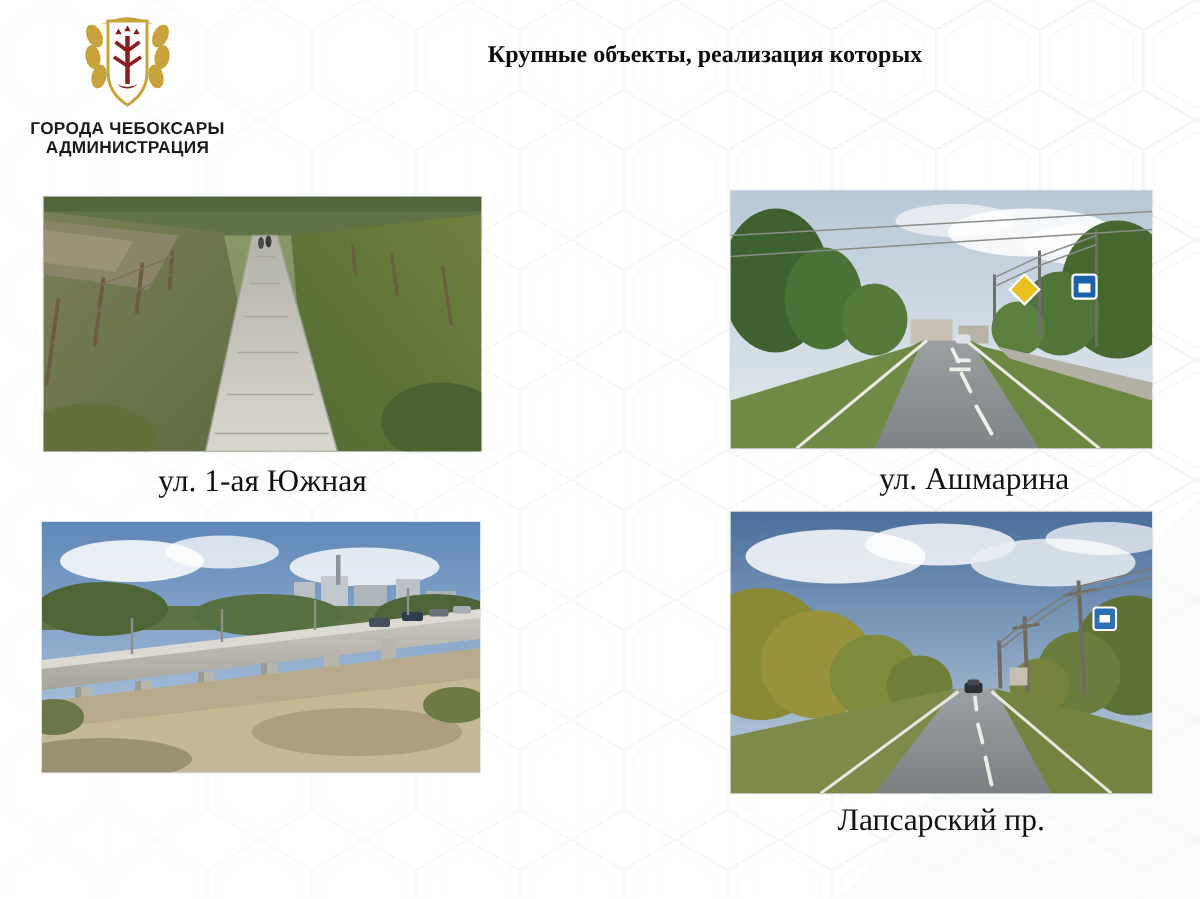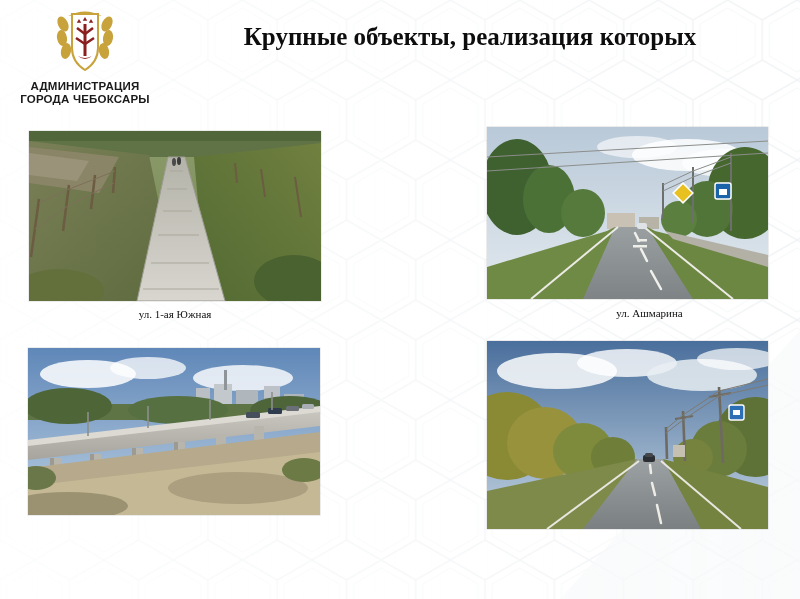--- a/index.html
+++ b/index.html
@@ -57,38 +57,38 @@
 
   
   .slide-title {
     position: absolute;
     left: 170px;
     top: 22px;
     width: 600px;
     text-align: center;
     font-family: "Liberation Serif", serif;
     font-weight: bold;
-    font-size: 25px;
+    font-size: 16px;
     line-height: 30px;
     color: #0d0d0d;
   }
 
   
   .photo {
     position: absolute;
     overflow: hidden;
     background: #cfd6d2;
     box-shadow: 0 0 0 0.5px rgba(0,0,0,0.15);
   }
   .photo svg { display: block; width: 100%; height: 100%; }
 
   .caption {
     position: absolute;
     font-family: "Liberation Serif", serif;
-    font-size: 11px;
+    font-size: 21px;
     color: #111111;
     text-align: center;
     white-space: nowrap;
   }
 
   
   #photo-yuzhnaya { left: 29px;  top: 131px; width: 292px; height: 170px; }
   #cap-yuzhnaya   { left: 29px;  top: 308px; width: 292px; }
 
   #photo-ashmarina { left: 487px; top: 127px; width: 281px; height: 172px; }
@@ -148,22 +148,22 @@
       <path d="M31 30 L23 24 M31 30 L39 24 M31 40 L22 34 M31 40 L40 34" stroke="#8a1f1f" stroke-width="2.5" fill="none"></path>
 
       <g fill="#8a1f1f">
         <path d="M25 15 l2.2 3.8 h-4.4 Z"></path>
         <path d="M31 13 l2.2 3.8 h-4.4 Z"></path>
         <path d="M37 15 l2.2 3.8 h-4.4 Z"></path>
       </g>
       <path d="M24 52 q7 6 14 0 q-7 4 -14 0 Z" fill="#8a1f1f"></path>
     </svg>
     <div class="admin-text">
+      <div>ГОРОДА ЧЕБОКСАРЫ</div>
       <div>АДМИНИСТРАЦИЯ</div>
-      <div>ГОРОДА ЧЕБОКСАРЫ</div>
     </div>
   </div>
 
   <div class="slide-title">
     <div>Крупные объекты, реализация которых</div>
   </div>
 
   <div class="photo" id="photo-yuzhnaya">
     <svg viewBox="0 0 292 170" preserveAspectRatio="none" xmlns="http://www.w3.org/2000/svg">
       <defs>
@@ -444,14 +444,15 @@
       </g>
 
       <g>
         <rect x="242" y="64" width="15" height="15" rx="2" fill="#2d6fb5" stroke="#ffffff" stroke-width="1.4"></rect>
         <rect x="246" y="69" width="7" height="5" fill="#ffffff"></rect>
       </g>
 
       <rect x="186" y="104" width="12" height="12" fill="#c6c0b2"></rect>
     </svg>
   </div>
+  <div class="caption" id="cap-lapsary">Лапсарский пр.</div>
 
 </div>
 
 </body></html>

